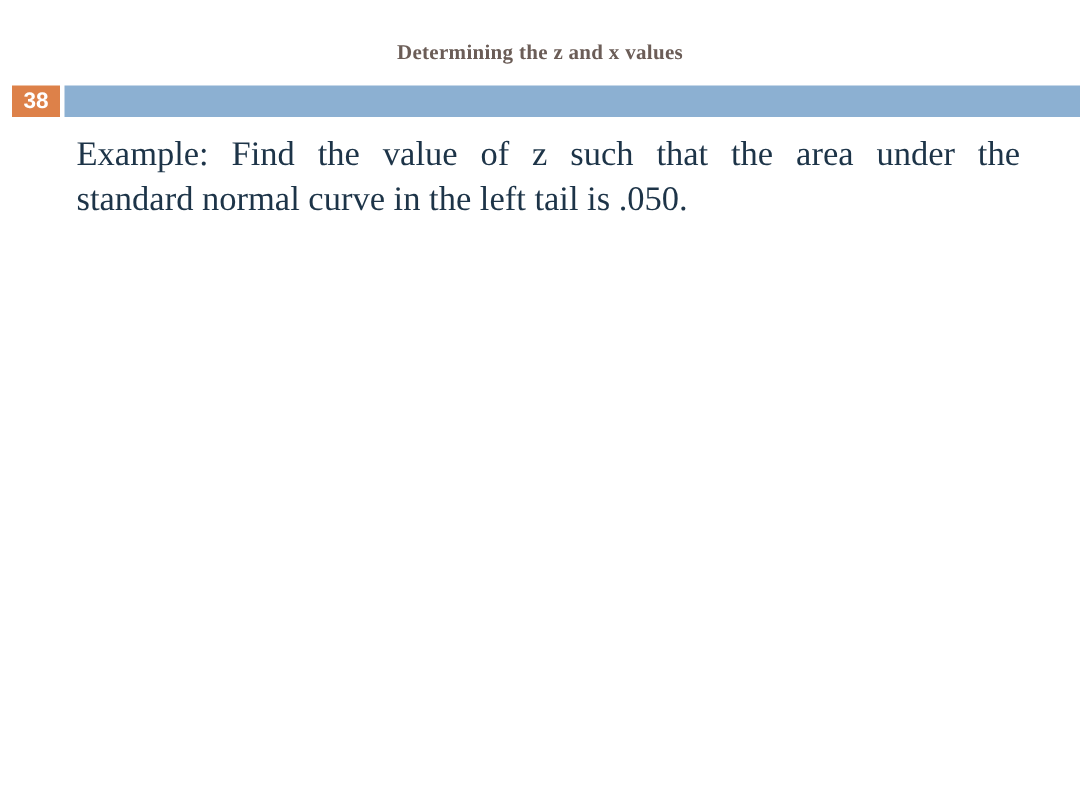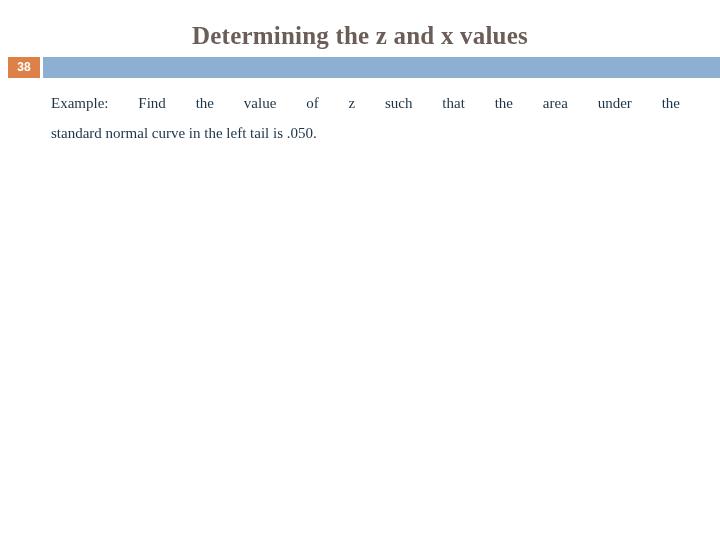--- a/index.html
+++ b/index.html
@@ -25,21 +25,21 @@
 
   
   .slide-title {
     position: absolute;
     left: 0;
     top: 24px;
     width: 720px;
     text-align: center;
     font-family: "Liberation Serif", serif;
     font-weight: bold;
-    font-size: 25px;
+    font-size: 14px;
     line-height: 24px;
     letter-spacing: 0.2px;
     color: #6b5d57;
     white-space: nowrap;
   }
 
   
   .banner {
     position: absolute;
     left: 0;
@@ -50,21 +50,21 @@
   .slide-number-badge {
     position: absolute;
     left: 8px;
     top: 0;
     width: 32px;
     height: 21px;
     background: #dd8149;
     color: #ffffff;
     font-family: "Liberation Sans", sans-serif;
     font-weight: bold;
-    font-size: 12px;
+    font-size: 15px;
     line-height: 21px;
     text-align: center;
   }
   .banner-bar {
     position: absolute;
     left: 43px;
     top: 0;
     right: 0;
     height: 21px;
     background: #8cb0d2;
@@ -73,21 +73,21 @@
   
   .body-block {
     position: absolute;
     left: 51px;
     top: 88px;
     width: 629px;
   }
   .body-paragraph {
     margin: 0;
     font-family: "Liberation Serif", serif;
-    font-size: 15px;
+    font-size: 23px;
     line-height: 30px;
     color: #1d3448;
     text-align: justify;
     text-justify: inter-word;
   }
   
   .body-paragraph .line-1 {
     display: block;
     text-align: justify;
     text-align-last: justify;

